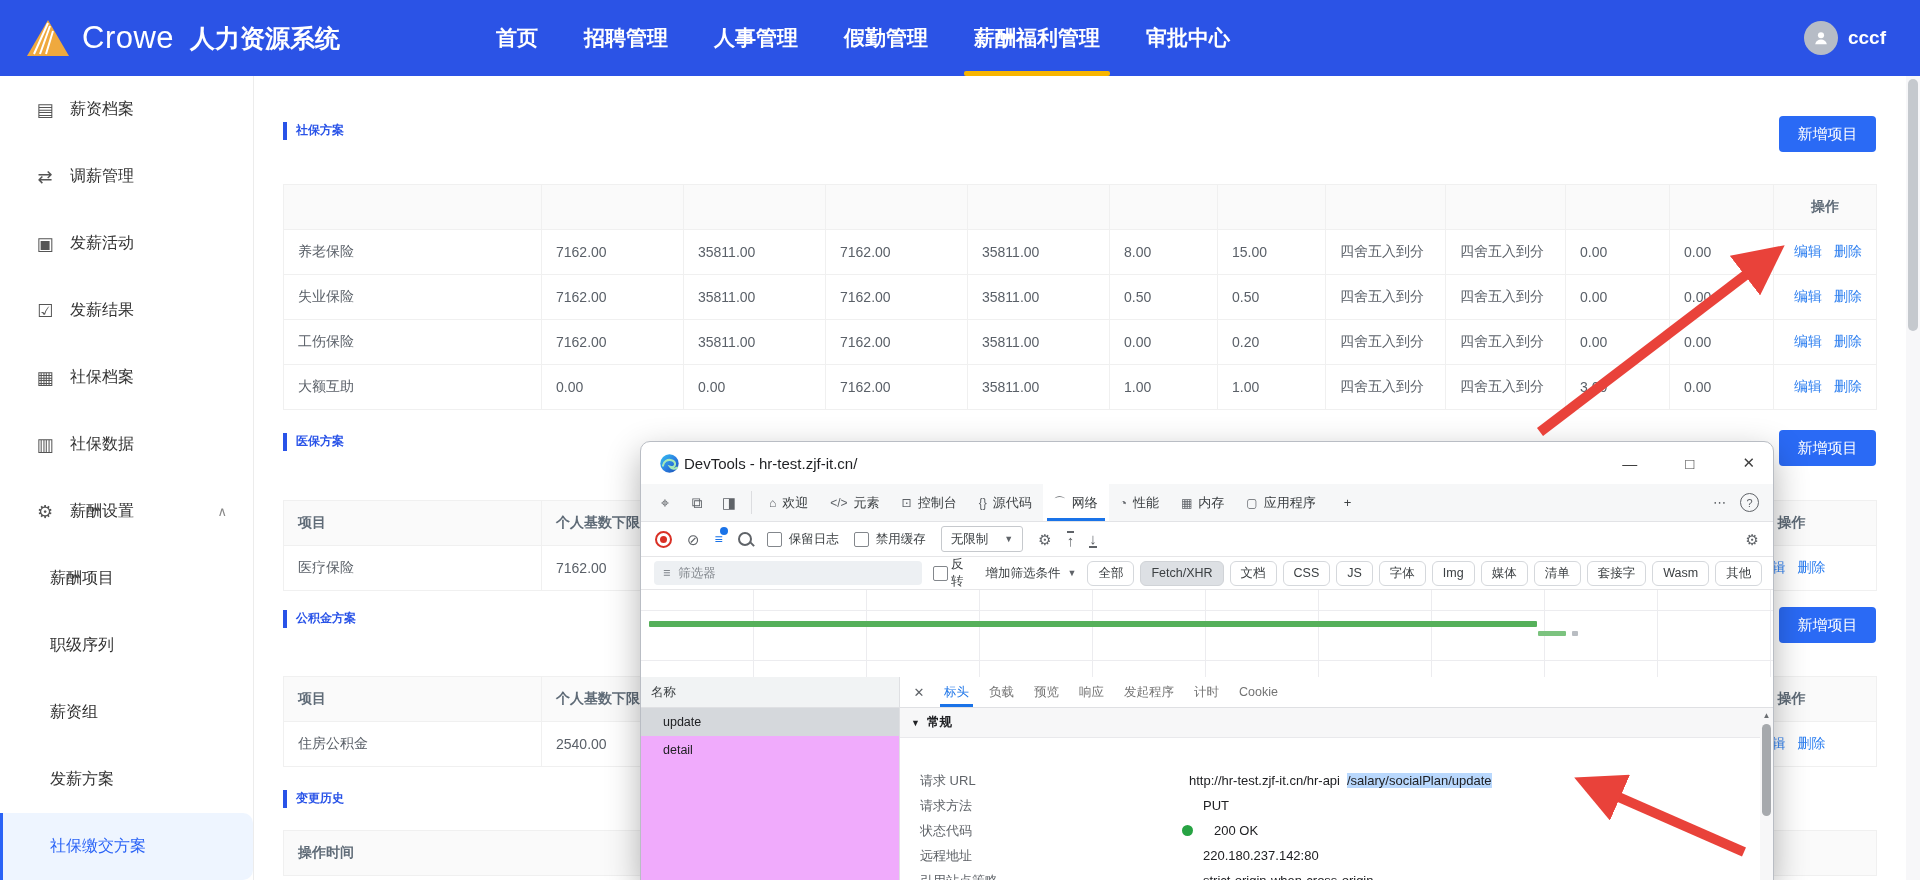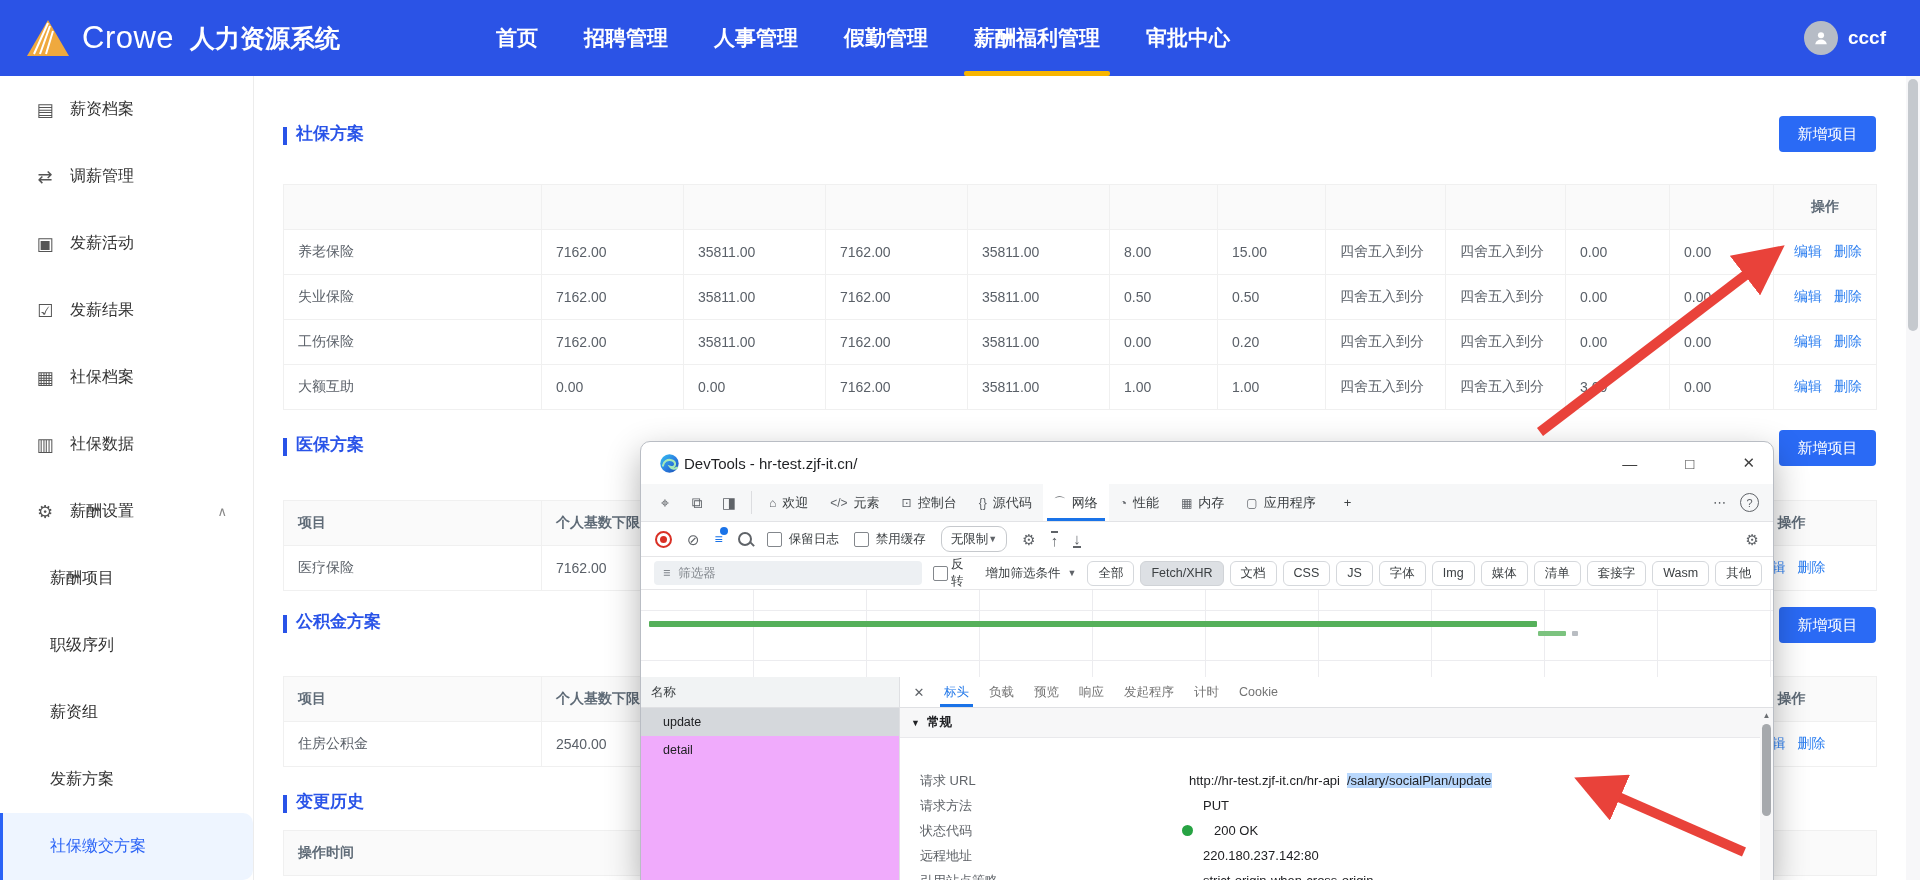--- a/index.html
+++ b/index.html
@@ -19,21 +19,21 @@
 
   
   .sidebar{position:absolute;left:0;top:76px;width:253px;bottom:0;background:#fff;border-right:1px solid #ececec;z-index:1;}
   .side-item{height:67px;display:flex;align-items:center;gap:14px;padding-left:34px;font-size:16px;color:#333;cursor:pointer;position:relative;}
   .side-icon{width:22px;text-align:center;font-size:18px;color:#555;}
   .side-item.sub{padding-left:50px;}
   .side-item.active{background:#eef5ff;color:#2a63f6;border-left:3px solid #2a63f6;padding-left:47px;border-radius:0 10px 10px 0;}
   .side-caret{position:absolute;right:26px;font-size:13px;color:#888;}
 
   
-  .sec-title{position:absolute;left:283px;display:flex;align-items:flex-end;gap:9px;color:#2953e8;font-size:17px;font-weight:600;z-index:1;}
+  .sec-title{position:absolute;left:283px;display:flex;align-items:flex-start;gap:9px;color:#2953e8;font-size:12px;font-weight:600;z-index:1;}
   .sec-bar{width:4px;height:18px;background:#2953e8;}
   .add-btn{position:absolute;left:1779px;width:97px;height:36px;background:#2a6af5;border:none;border-radius:4px;
            color:#fff;font-size:15px;display:flex;align-items:center;justify-content:center;cursor:pointer;z-index:1;
            font-family:inherit;}
   table.grid{position:absolute;left:283px;width:1593px;border-collapse:collapse;table-layout:fixed;background:#fff;z-index:1;}
   table.grid th,table.grid td{border:1px solid #f0f0f0;height:44px;padding:0 14px;text-align:left;
            font-size:14px;color:#5a6068;font-weight:400;overflow:hidden;white-space:nowrap;}
   table.grid th{background:#fafafa;color:#5f6b77;font-weight:700;}
   table.grid .ops,table.grid th.ops{text-align:center;}
   .lnk{color:#2d7ff0;cursor:pointer;margin:0 6px;white-space:nowrap;}
@@ -58,21 +58,21 @@
   .dt-toolbar{height:34px;display:flex;align-items:center;gap:15px;padding:0 14px;border-bottom:1px solid #e6e6e8;}
   .rec{width:13px;height:13px;border-radius:50%;border:2px solid #d93025;display:flex;align-items:center;justify-content:center;cursor:pointer;}
   .rec i{width:7px;height:7px;border-radius:50%;background:#d93025;}
   .tb-glyph{color:#5f6368;font-size:15px;cursor:pointer;line-height:1;}
   .flt{color:#1a73e8;font-size:14px;position:relative;cursor:pointer;}
   .flt i{position:absolute;right:-5px;top:-4px;width:8px;height:8px;border-radius:50%;background:#1a73e8;}
   .srch{width:10px;height:10px;border:2px solid #5f6368;border-radius:50%;position:relative;cursor:pointer;}
   .srch::after{content:"";position:absolute;left:9px;top:9px;width:6px;height:2px;background:#5f6368;transform:rotate(45deg);}
   .chk{width:13px;height:13px;border:1.5px solid #83878c;border-radius:2px;background:#fff;cursor:pointer;flex:none;}
   .tb-label{font-size:12.5px;color:#3c4043;margin-left:-8px;}
-  .sel{height:24px;border:1px solid #c6c9cd;border-radius:9px;display:flex;align-items:center;padding:0 9px;font-size:12.5px;cursor:pointer;}
+  .sel{height:24px;border:1px solid #c6c9cd;border-radius:3px;display:flex;align-items:center;gap:16px;padding:0 9px;font-size:12.5px;cursor:pointer;}
   .sel .car{font-size:9px;color:#5f6368;}
   .arr-bar-t{border-top:2px solid #5f6368;}
   .arr-bar-b{border-bottom:2px solid #5f6368;}
   .dt-gear{margin-left:auto;}
 
   .dt-filter{height:32px;display:flex;align-items:center;gap:11px;padding:0 13px;border-bottom:1px solid #e6e6e8;overflow:hidden;}
   .fin{width:250px;height:24px;background:#edf0f3;border-radius:4px;display:flex;align-items:center;gap:8px;padding:0 9px;color:#82878d;font-size:12.5px;flex:none;cursor:text;}
   .vdiv{width:1px;height:17px;background:#d8dadd;}
   .addf{font-size:12.5px;color:#3c4043;display:flex;gap:7px;align-items:center;cursor:pointer;white-space:nowrap;}
   .addf .car{font-size:9px;color:#5f6368;}

